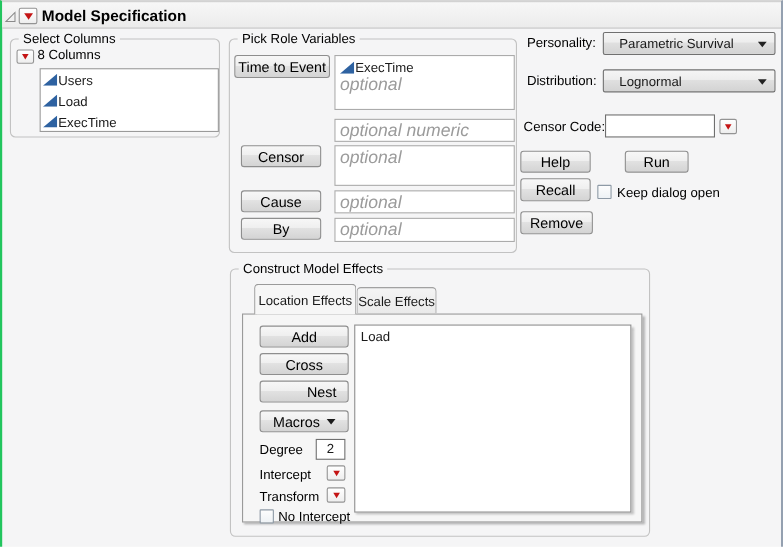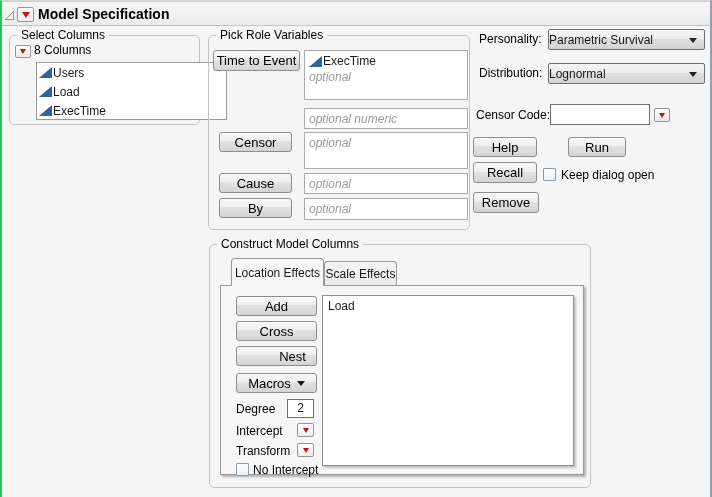--- a/index.html
+++ b/index.html
@@ -29,26 +29,26 @@
   .grouplabel { position:absolute; top:-8px; left:7px; background:#f5f5f6; padding:0 4px; color:#000; white-space:nowrap; }
   
   .btn {
     position:absolute; display:flex; align-items:center; justify-content:center;
     background:linear-gradient(180deg,#f7f7f7 0%,#efefef 45%,#e2e2e2 46%,#d4d4d4 100%);
     border:1px solid #8e8e8e; border-radius:3px; font-size:13px; color:#000; cursor:pointer;
     white-space:nowrap;
   }
   .listbox { position:absolute; background:#fff; border:1px solid #9a9a9a; }
   .rolefield { position:absolute; background:#fff; border:1px solid #ababab; padding:2px 4px; overflow:hidden; }
-  .optional { font-style:italic; color:#9b9b9b; font-size:12px; line-height:17px; }
+  .optional { font-style:italic; color:#9b9b9b; font-size:16px; line-height:17px; }
   .textfield { position:absolute; background:#fff; border:1px solid #6f6f6f; }
   .combo {
     position:absolute; display:flex; align-items:center;
     background:linear-gradient(180deg,#f5f5f5 0%,#ededed 45%,#e0e0e0 46%,#d3d3d3 100%);
-    border:1px solid #707070; border-radius:2px; padding-left:0; cursor:pointer;
+    border:1px solid #707070; border-radius:2px; padding-left:14px; cursor:pointer;
   }
   .combo .combo-arrow { position:absolute; right:7px; top:8px; width:0; height:0;
     border-left:4px solid transparent; border-right:4px solid transparent; border-top:5px solid #222; }
   .label { position:absolute; color:#000; white-space:nowrap; }
   .checkbox {
     position:absolute; width:13px; height:13px; background:linear-gradient(180deg,#fdfdfd,#eef2f5);
     border:1px solid #8e9aa6; border-radius:1px; cursor:pointer;
   }
   .col-item { display:flex; align-items:center; height:19px; padding-left:2px; }
   .col-item .name { padding-left:1px; }
@@ -81,21 +81,21 @@
       </span>
     <span class="title-text">Model Specification</span>
   </div>
 
   <div class="groupbox" style="left:7px; top:34px; width:191px; height:90px;">
     <span class="grouplabel">Select Columns</span>
     <span class="rtb" style="left:5px; top:9px; width:16px; height:13px;">
         <span class="tri" style="border-top-width:5px; border-left-width:3.5px; border-right-width:3.5px;"></span>
       </span>
     <span class="label" style="left:24px; top:7px;">8 Columns</span>
-    <div class="listbox" style="left:26px; top:26px; width:191px; height:58px;">
+    <div class="listbox" style="left:26px; top:26px; width:163px; height:58px;">
       <div class="col-item">
         <svg class="cont-icon" viewBox="0 0 13 11">
             <polygon points="0,11 13,11 13,0" fill="#2e62a1"></polygon>
           </svg>
         <span class="name">Users</span>
       </div>
       <div class="col-item">
         <svg class="cont-icon" viewBox="0 0 13 11">
             <polygon points="0,11 13,11 13,0" fill="#2e62a1"></polygon>
           </svg>
@@ -163,21 +163,21 @@
     </span>
 
   <button class="btn" style="left:471px; top:136px; width:64px; height:20px;">Help</button>
   <button class="btn" style="left:566px; top:136px; width:58px; height:20px;">Run</button>
   <button class="btn" style="left:471px; top:161px; width:64px; height:21px;">Recall</button>
   <span class="checkbox" style="left:541px; top:167px;"></span>
   <span class="label" style="left:559px; top:167px;">Keep dialog open</span>
   <button class="btn" style="left:471px; top:191px; width:66px; height:21px;">Remove</button>
 
   <div class="groupbox" style="left:207px; top:243px; width:382px; height:244px;">
-    <span class="grouplabel">Construct Model Columns</span>
+    <span class="grouplabel">Construct Model Effects</span>
 
     <div class="tab active" style="left:21px; top:13px; width:93px; height:28px;">
       <span>Location Effects</span>
     </div>
     <div class="tab inactive" style="left:114px; top:16px; width:73px; height:24px;">
       <span>Scale Effects</span>
     </div>
 
     <div class="tabpanel" style="left:10px; top:40px; width:364px; height:190px;">
       <button class="btn" style="left:15px; top:10px; width:81px; height:20px;">Add</button>

